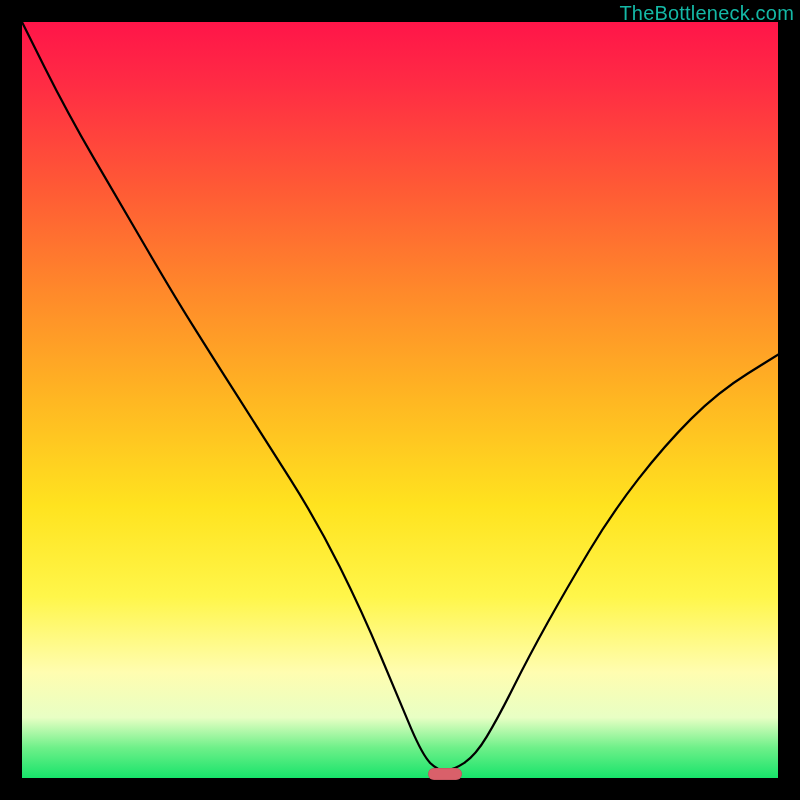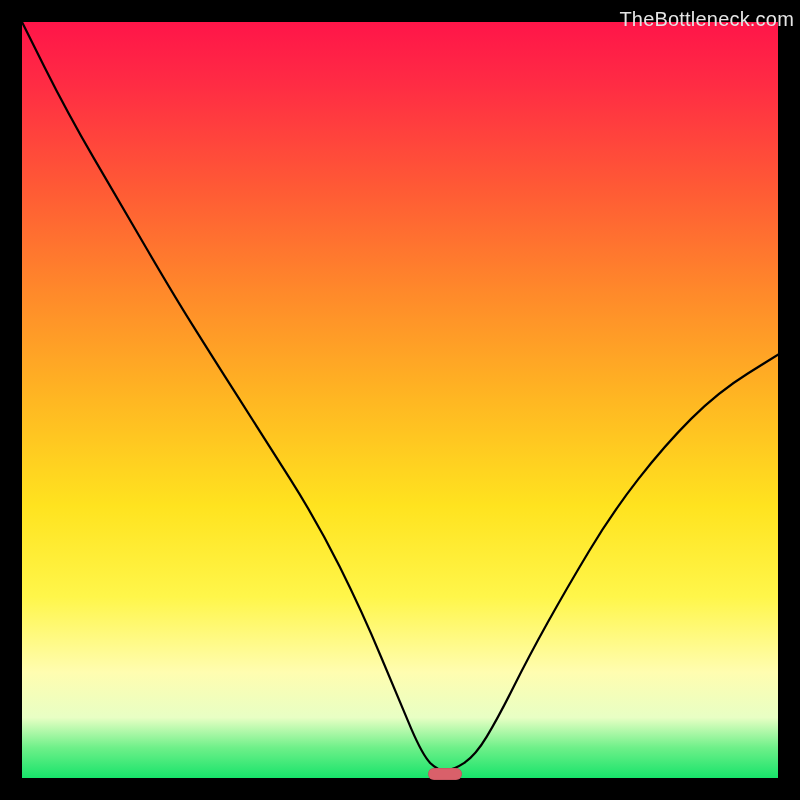--- a/index.html
+++ b/index.html
@@ -12,23 +12,23 @@
     font-family: Arial, Helvetica, sans-serif;
   }
   .frame {
     position: relative;
     width: 800px;
     height: 800px;
     background: #000;
   }
   .watermark {
     position: absolute;
-    top: 8px;
+    top: 2px;
     right: 6px;
-    color: #e5e5e5;
+    color: #14b8a6;
     font-size: 20px;
     font-weight: 500;
     letter-spacing: 0.2px;
     z-index: 10;
     user-select: none;
   }
   .plot-area {
     position: absolute;
     left: 22px;
     top: 22px;

